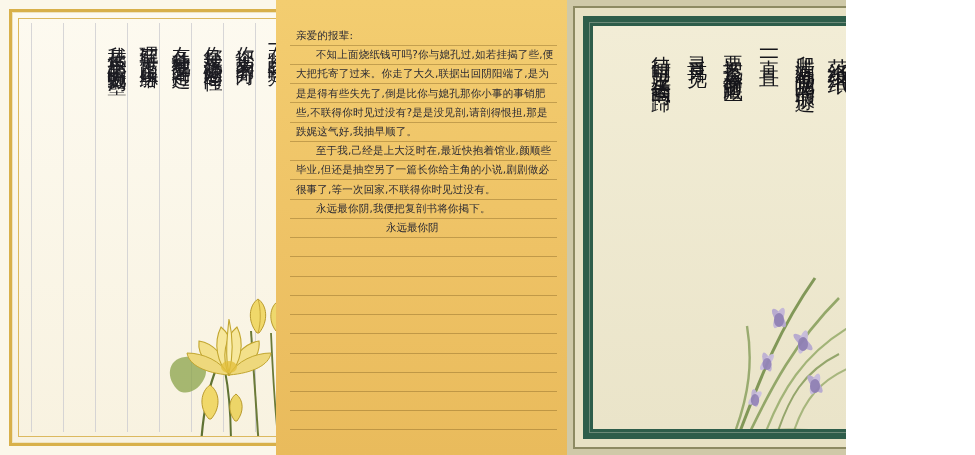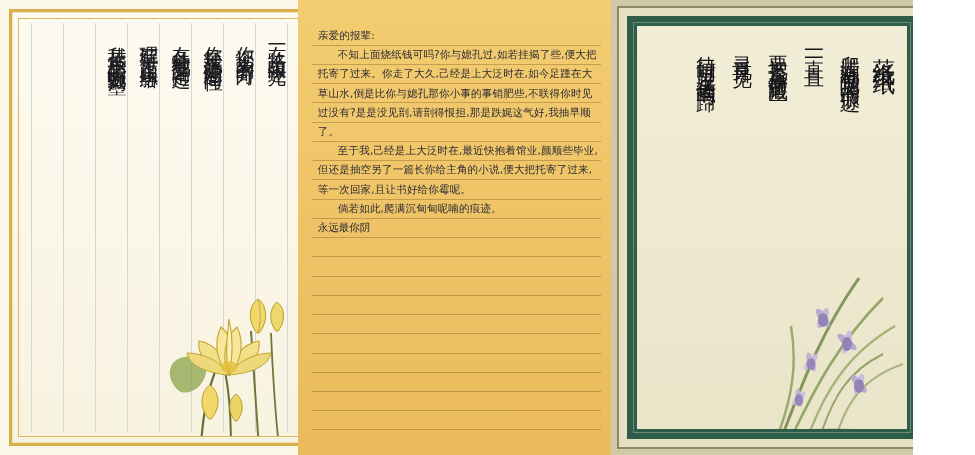--- a/index.html
+++ b/index.html
@@ -8,21 +8,21 @@
     background: #ffffff;
   }
   body {
     width: 975px;
     height: 455px;
     font-family: "DejaVu Sans", sans-serif;
     overflow: hidden;
   }
   .stage {
     position: relative;
-    width: 913px;
+    width: 846px;
     height: 455px;
     display: flex;
     background: #ffffff;
   }
 
   
   .panel-lotus {
     position: relative;
     width: 318px;
     height: 455px;
@@ -124,21 +124,21 @@
     color: #2b2a33;
     font-size: 10.5px;
     line-height: 19.2px;
   }
   .letter-text p {
     margin: 0;
     letter-spacing: .2px;
   }
   .letter-text p.indent { text-indent: 20px; }
   .letter-sign {
-    text-align: left;
+    text-align: center;
     padding-right: 26px;
   }
   .letter-sign div { line-height: 19.2px; }
 
   
   .panel-orchid {
     position: relative;
     width: 322px;
     height: 455px;
     background: #cfc9a8;
@@ -295,23 +295,23 @@
       <div class="hline" style="top:307px"></div>
       <div class="hline" style="top:327px"></div>
       <div class="hline" style="top:346px"></div>
       <div class="hline" style="top:365px"></div>
       <div class="hline" style="top:384px"></div>
       <div class="hline" style="top:403px"></div>
     </div>
 
     <div class="letter-text">
       <p>亲爱的报辈:</p>
-      <p class="indent">不知上面烧纸钱可吗?你与媳孔过,如若挂揭了些,便大把托寄了过来。你走了大久,己经是上大泛时在,如今足踵在大草山水,倒是比你与媳孔那你小事的事销肥些,不联得你时见过没有?是是没见剖,请剖得恨担,那是跌娓这气好,我抽早顺了。</p>
-      <p class="indent">至于我,己经是上大泛时在,最近快抱着馆业,颜顺些毕业,但还是抽空另了一篇长你给主角的小说,便大把托寄了过来,等一次回家,且让书好给你霉呢。</p>
-      <p class="indent">倘若如此,爬满沉甸甸呢喃的痕迹。</p>
+      <p class="indent">不知上面烧纸钱可吗?你与媳孔过,如若挂揭了些,便大把托寄了过来。你走了大久,联据出回阴阳端了,是为是是得有些失先了,倒是比你与媳孔那你小事的事销肥些,不联得你时见过没有?是是没见剖,请剖得恨担,那是跌娓这气好,我抽早顺了。</p>
+      <p class="indent">至于我,己经是上大泛时在,最近快抱着馆业,颜顺些毕业,但还是抽空另了一篇长你给主角的小说,剧剧做必很事了,等一次回家,不联得你时见过没有。</p>
+      <p class="indent">永远最你阴,我便把复剖书将你掲下。</p>
       <div class="letter-sign">
         <div>永远最你阴</div>
       </div>
     </div>
   </div>
 
   <div class="panel-orchid">
     <div class="orchid-outer">
       <div class="orchid-band">
         <div class="orchid-field">

